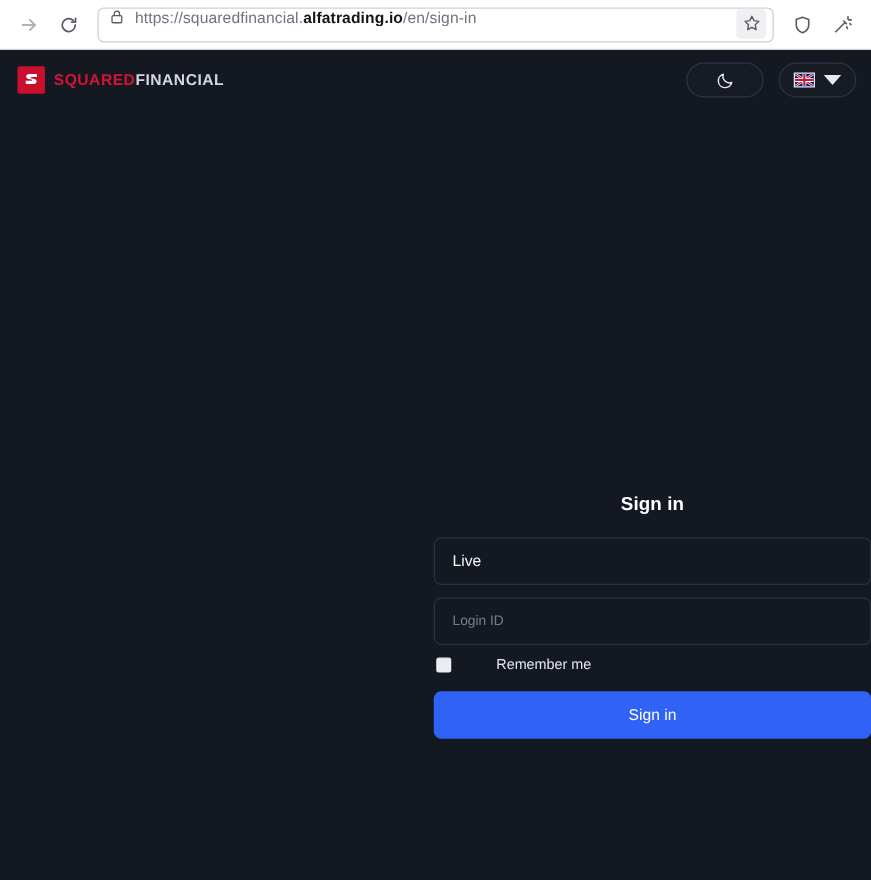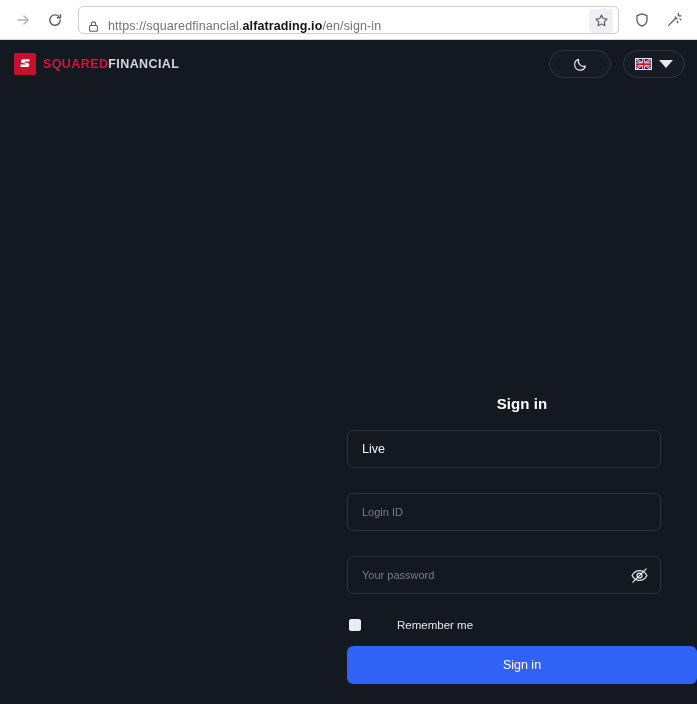--- a/index.html
+++ b/index.html
@@ -35,21 +35,21 @@
   .nav-btn svg { display: block; }
 
   .urlbar {
     flex: 1 1 auto;
     height: 28px;
     margin: 0 6px;
     background: #ffffff;
     border: 1px solid #cfcfd6;
     border-radius: 5px;
     display: flex;
-    align-items: flex-end;
+    align-items: flex-start;
     padding: 0 8px;
     gap: 8px;
     min-width: 0;
   }
   .lock-icon { flex: 0 0 auto; display: flex; align-items: center; }
   .url-text {
     flex: 1 1 auto;
     font-size: 12.5px;
     color: #6f7380;
     white-space: nowrap;
@@ -153,29 +153,29 @@
   .auth-title {
     text-align: center;
     color: #ffffff;
     font-size: 15px;
     font-weight: bold;
     margin-bottom: 18px;
     letter-spacing: 0.1px;
   }
 
   .field {
-    width: 314px;
+    width: 350px;
     height: 38px;
     border: 1px solid #2b323d;
     border-radius: 6px;
     background: #141820;
     display: flex;
     align-items: center;
     padding: 0 14px;
-    margin-bottom: 25px;
+    margin-bottom: 10px;
     position: relative;
   }
   .field-value { font-size: 12.5px; color: #f2f4f7; }
   .field-placeholder { font-size: 11px; color: #747e8d; }
 
   .eye-btn {
     position: absolute;
     right: 10px;
     top: 50%;
     transform: translateY(-50%);
@@ -308,30 +308,20 @@
       <div class="auth-title">Sign in</div>
 
       <div class="field">
         <span class="field-value">Live</span>
       </div>
 
       <div class="field">
         <span class="field-placeholder">Login ID</span>
       </div>
 
-      <div class="field">
-        <span class="field-placeholder">Your password</span>
-        <span class="eye-btn">
-          <svg width="19" height="19" viewBox="0 0 24 24" fill="none" stroke="#e3e6eb" stroke-width="1.6" stroke-linecap="round" stroke-linejoin="round">
-            <path d="M2.6 12S6 5.8 12 5.8 21.4 12 21.4 12 18 18.2 12 18.2 2.6 12 2.6 12z"></path>
-            <circle cx="12" cy="12" r="3.1"></circle>
-            <path d="M3.6 20.4L20.4 3.6"></path>
-          </svg>
-        </span>
-      </div>
 
       <div class="remember-row">
         <span class="checkbox"></span>
         <span class="remember-label">Remember me</span>
       </div>
 
       <button class="submit-btn">Sign in</button>
 
     </div>
   </div>

